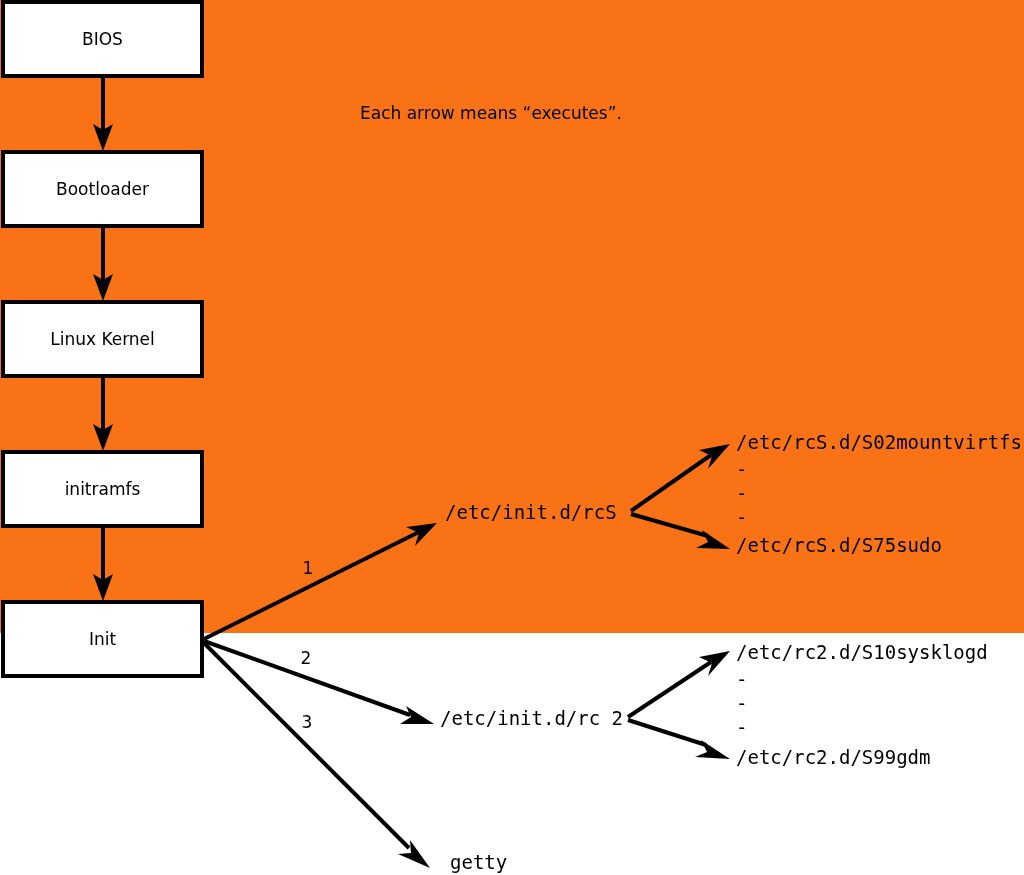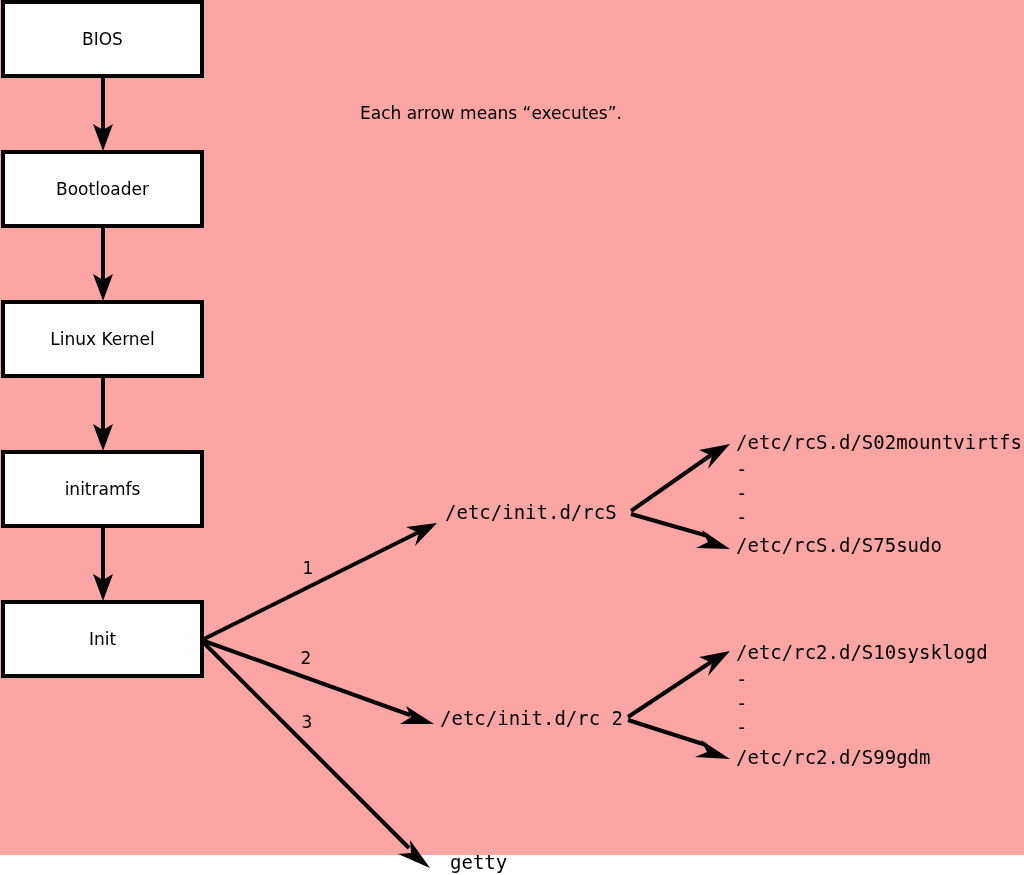--- a/index.html
+++ b/index.html
@@ -10,22 +10,22 @@
   }
   body {
     width: 1024px;
     height: 875px;
     overflow: hidden;
     font-family: "DejaVu Sans", sans-serif;
   }
   #diagram-root {
     position: relative;
     width: 1024px;
-    height: 855px;
-    background: #fca5a5;
+    height: 633px;
+    background: #f97316;
   }
   svg#boot-diagram {
     display: block;
     width: 1024px;
     height: 875px;
   }
   .box-rect {
     fill: #ffffff;
     stroke: #000000;
     stroke-width: 4;

